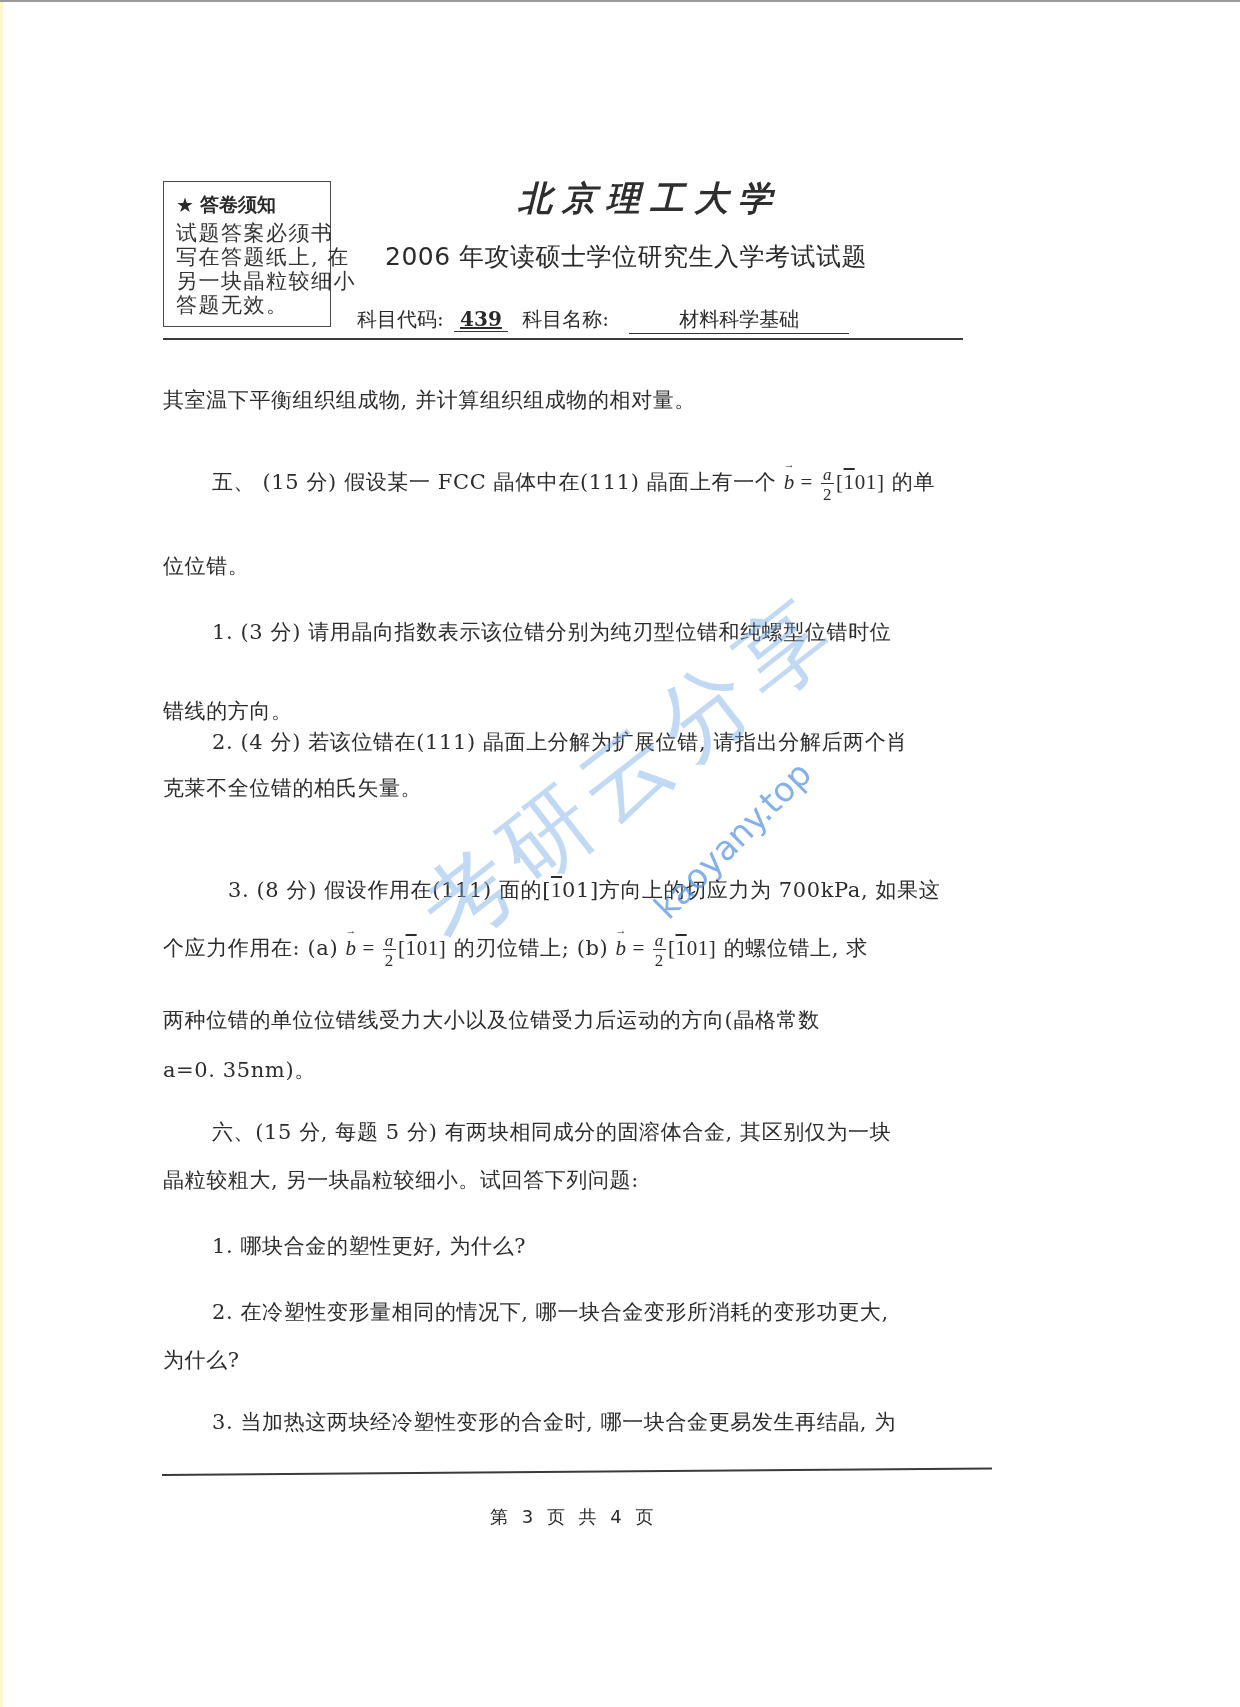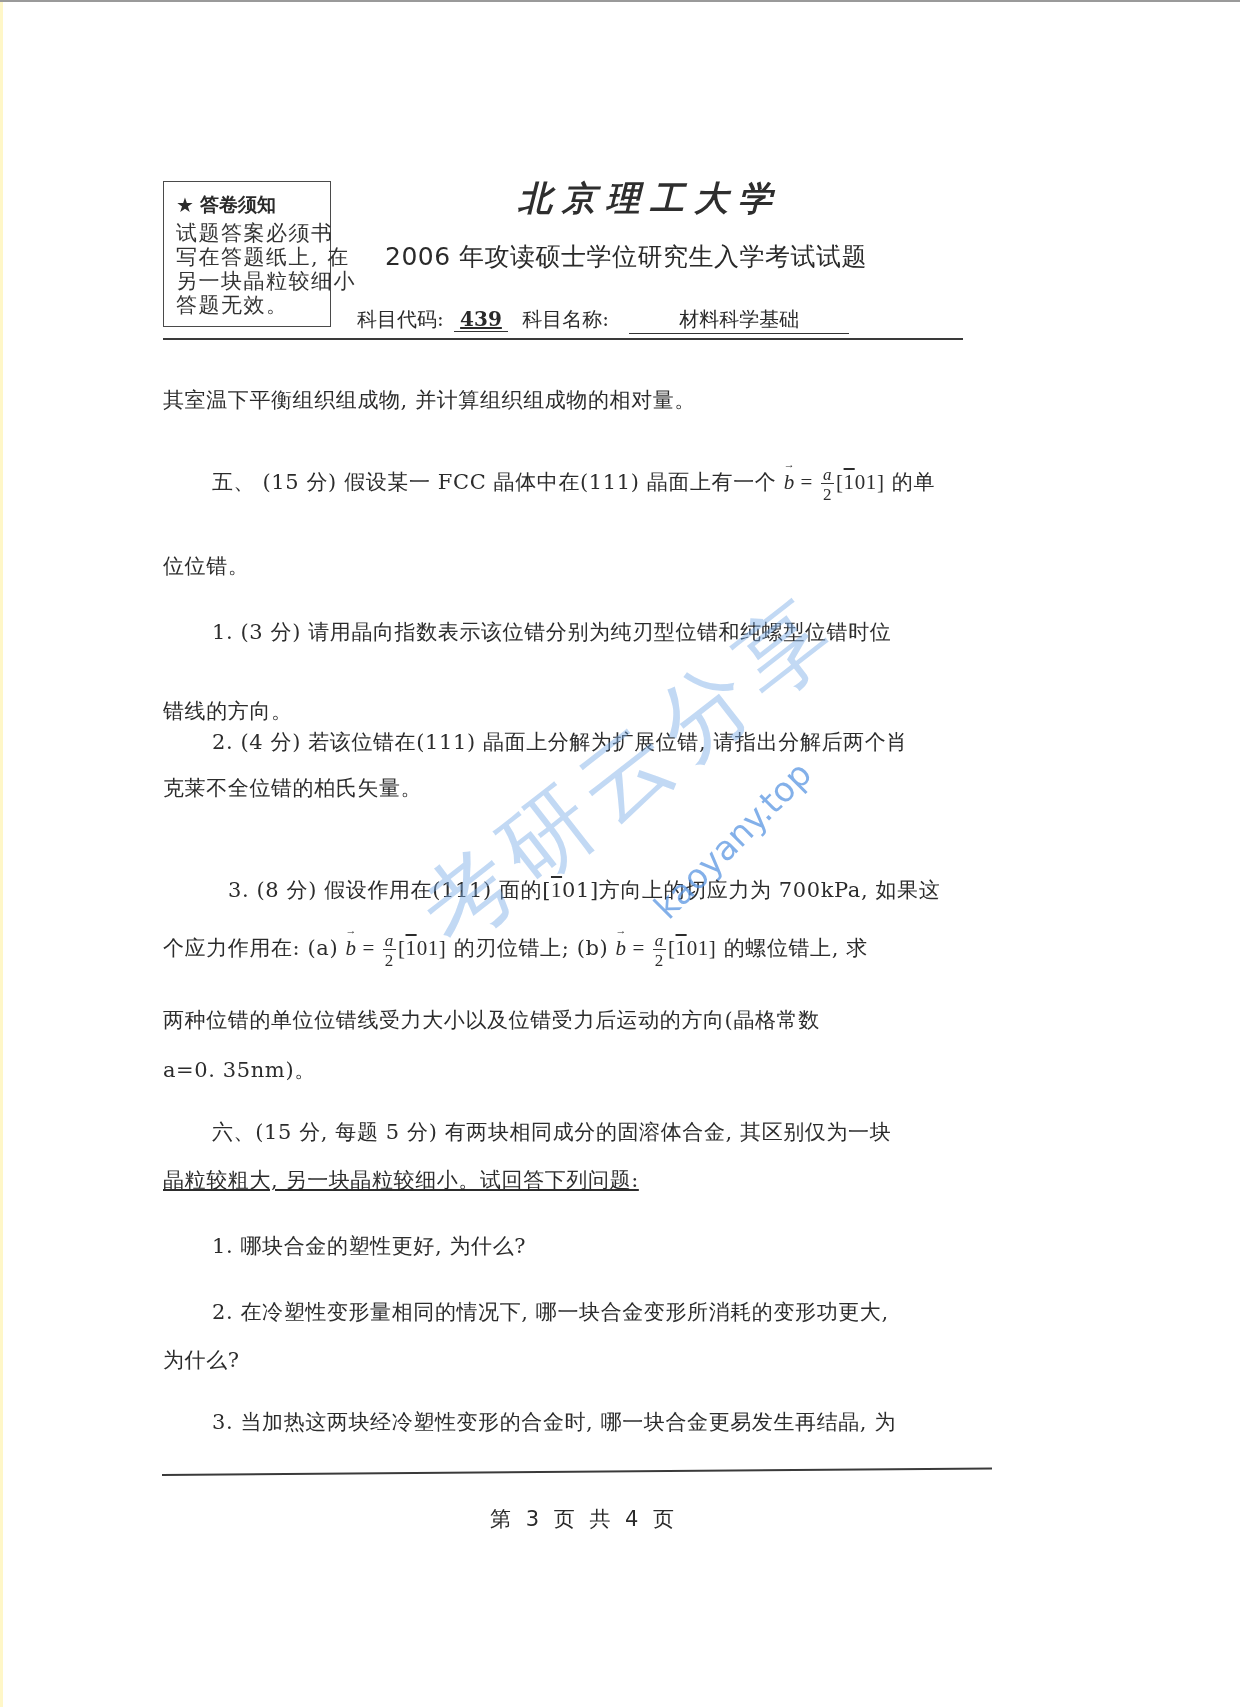--- a/index.html
+++ b/index.html
@@ -41,21 +41,21 @@
   .p { position:absolute; font-size:21px; color:#2c2c2c; white-space:nowrap; letter-spacing:0.6px; }
   .math { font-family:"Liberation Serif","DejaVu Serif",serif; }
   .frac { display:inline-block; vertical-align:middle; text-align:center; line-height:1; font-size:17px; margin:0 2px; }
   .frac .num { display:block; font-style:italic; border-bottom:1px solid #333; padding:0 2px; }
   .frac .den { display:block; padding-top:2px; }
   .vec-b { font-style:italic; position:relative; }
   .vec-b::before { content:"\2192"; position:absolute; top:-12px; left:0; font-size:11px; font-style:normal; }
   .bar1 { text-decoration:overline; }
 
   .footer-rule { position:absolute; left:162px; top:1474px; width:830px; height:2px; background:#3a3a3a; transform:rotate(-0.45deg); transform-origin:left; }
-  .page-num { position:absolute; left:490px; top:1505px; font-family:"DejaVu Sans","Liberation Sans",sans-serif; font-size:21px; color:#2a2a2a; letter-spacing:4px; }
+  .page-num { position:absolute; left:490px; top:1505px; font-family:"DejaVu Sans","Liberation Sans",sans-serif; font-size:18px; color:#2a2a2a; letter-spacing:4px; }
 
   .watermark { position:absolute; left:380px; top:650px; width:520px; height:420px; pointer-events:none; }
   .wm-cn { position:absolute; left:0; top:60px; font-size:90px; color:rgba(120,170,230,0.45); transform:rotate(-38deg); letter-spacing:10px; white-space:nowrap; font-family:"DejaVu Sans",sans-serif; }
   .wm-url { position:absolute; left:250px; top:170px; font-size:34px; color:rgba(90,150,225,0.75); transform:rotate(-45deg); white-space:nowrap; font-family:"DejaVu Sans",sans-serif; }
 </style>
 </head>
 <body>
 
 <div class="left-edge"></div>
 <div class="top-edge"></div>
@@ -103,21 +103,21 @@
   <span>个应力作用在: (a) </span>
   <span class="math"><span class="vec-b">b</span><span> = </span><span class="frac"><span class="num">a</span><span class="den">2</span></span><span>[</span><span class="bar1">1</span><span>01]</span></span>
   <span> 的刃位错上; (b) </span>
   <span class="math"><span class="vec-b">b</span><span> = </span><span class="frac"><span class="num">a</span><span class="den">2</span></span><span>[</span><span class="bar1">1</span><span>01]</span></span>
   <span> 的螺位错上, 求</span>
 </div>
 <div class="p" style="left:163px;top:1006px;">两种位错的单位位错线受力大小以及位错受力后运动的方向(晶格常数</div>
 <div class="p" style="left:163px;top:1056px;">a=0. 35nm)。</div>
 
 <div class="p" style="left:212px;top:1118px;">六、(15 分, 每题 5 分) 有两块相同成分的固溶体合金, 其区别仅为一块</div>
-<div class="p" style="left:163px;top:1166px;text-decoration:underline;">晶粒较粗大, 另一块晶粒较细小。试回答下列问题:</div>
+<div class="p" style="left:163px;top:1166px;">晶粒较粗大, 另一块晶粒较细小。试回答下列问题:</div>
 <div class="p" style="left:212px;top:1232px;">1. 哪块合金的塑性更好, 为什么?</div>
 <div class="p" style="left:212px;top:1298px;">2. 在冷塑性变形量相同的情况下, 哪一块合金变形所消耗的变形功更大,</div>
 <div class="p" style="left:163px;top:1346px;">为什么?</div>
 <div class="p" style="left:212px;top:1408px;">3. 当加热这两块经冷塑性变形的合金时, 哪一块合金更易发生再结晶, 为</div>
 
 <div class="footer-rule"></div>
 <div class="page-num">第 3 页 共 4 页</div>
 
 <div class="watermark">
   <div class="wm-cn">考研云分享</div>

